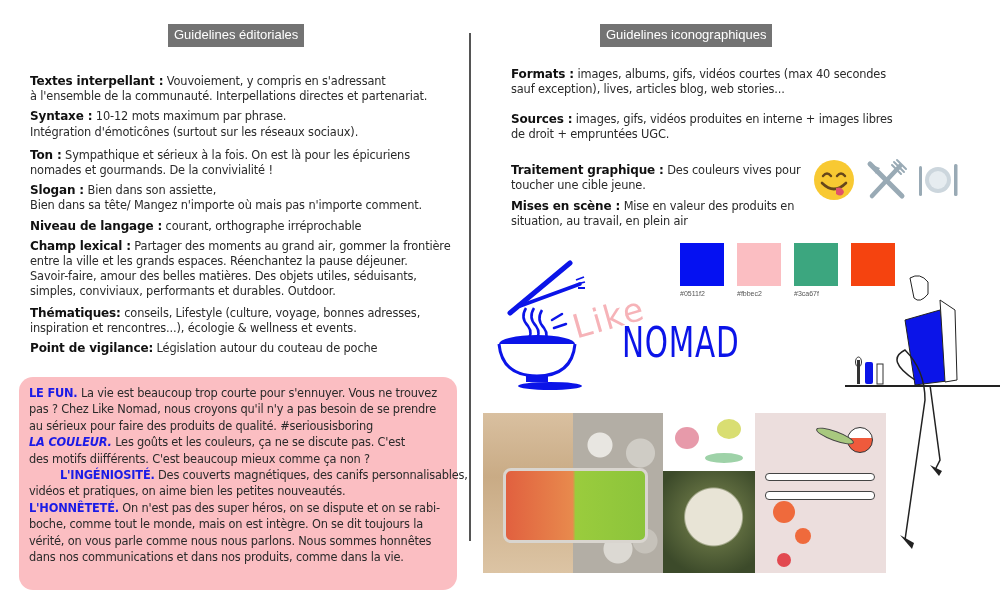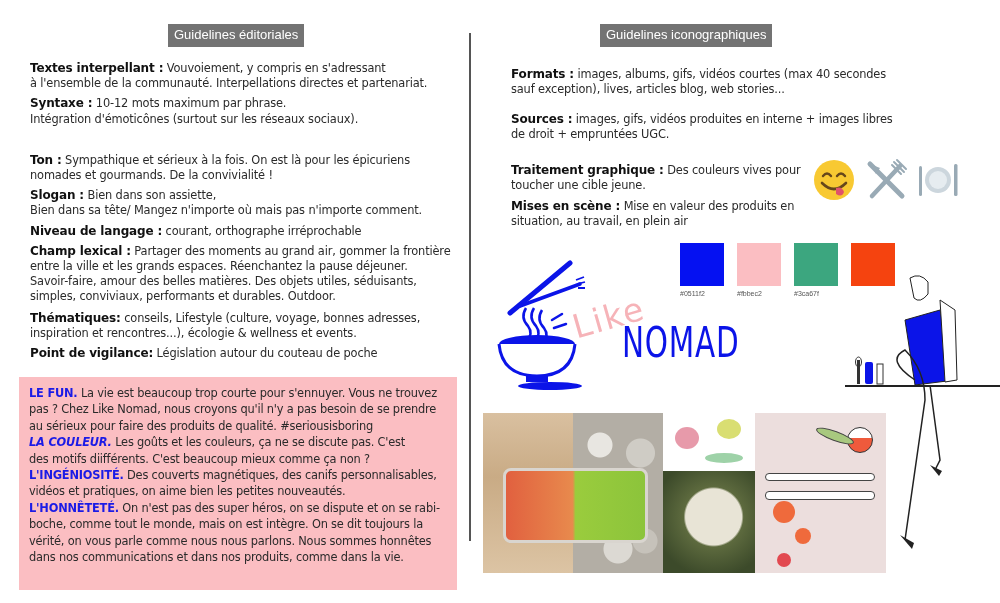--- a/index.html
+++ b/index.html
@@ -9,28 +9,28 @@
     .badge {
       position: absolute; background: #737373; color: #fff;
       font-family: "Liberation Sans", sans-serif; font-size: 13px;
       padding: 3px 6px 4px 6px; line-height: 16px; white-space: nowrap;
     }
     .badge-left { left: 168px; top: 24px; }
     .badge-right { left: 600px; top: 24px; }
 
     .divider { position: absolute; left: 469px; top: 33px; width: 2px; height: 508px; background: #555; }
 
-    .col-left { position: absolute; left: 30px; top: 61px; width: 430px; }
+    .col-left { position: absolute; left: 30px; top: 74px; width: 430px; }
     .sec { font-size: 11.4px; line-height: 15.2px; color: #2a2a2a; margin-bottom: 5px; letter-spacing: -0.15px; }
     .sec b { font-weight: bold; color: #111; font-size: 12px; }
     .sec .ln { display: block; white-space: nowrap; }
 
     .pinkbox {
       position: absolute; left: 19px; top: 377px; width: 438px; height: 213px;
-      background: #fbbec2; padding: 8px 0 0 10px;
+      background: #fbbec2; padding: 8px 0 0 10px; border-radius: 14px;
     }
     .pinkbox .ln { display: block; white-space: nowrap; font-size: 11.4px; line-height: 16.4px; color: #2a2a2a; letter-spacing: -0.2px; }
     .pinkbox .kw { color: #1b1be6; font-weight: bold; }
 
     .col-right { position: absolute; left: 511px; width: 400px; }
     .rsec { font-size: 11.4px; line-height: 15.2px; color: #2a2a2a; letter-spacing: -0.15px; }
     .rsec b { font-weight: bold; color: #111; font-size: 12px; }
     .rsec .ln { display: block; white-space: nowrap; }
 
     .emojis { position: absolute; left: 812px; top: 158px; display: flex; gap: 8px; }
@@ -56,21 +56,21 @@
 <div class="badge badge-left">Guidelines éditoriales</div>
 <div class="badge badge-right">Guidelines iconographiques</div>
 
 <div class="divider"></div>
 
 <div class="col-left">
   <div class="sec">
     <span class="ln"><b>Textes interpellant :</b><span> Vouvoiement, y compris en s'adressant</span></span>
     <span class="ln">à l'ensemble de la communauté. Interpellations directes et partenariat.</span>
   </div>
-  <div class="sec" style="margin-bottom:26px">
+  <div class="sec" style="margin-bottom:8px">
     <span class="ln"><b>Syntaxe :</b><span> 10-12 mots maximum par phrase.</span></span>
     <span class="ln">Intégration d'émoticônes (surtout sur les réseaux sociaux).</span>
   </div>
   <div class="sec split">
       <span class="ln"><b>Ton :</b>  Sympathique et sérieux à la fois. On est là pour les épicuriens</span>
       <span class="ln">nomades et gourmands. De la convivialité !</span>
     </div>
   <div class="sec split">
       <span class="ln"><b>Slogan :</b>  Bien dans son assiette,</span>
       <span class="ln">Bien dans sa tête/ Mangez n'importe où mais pas n'importe comment.</span>
@@ -92,21 +92,21 @@
       <span class="ln"><b>Point de vigilance:</b> Législation autour du couteau de poche</span>
     </div>
 </div>
 
 <div class="pinkbox" style="background: rgb(251, 190, 194);">
     <span class="ln"><span class="kw" style="color: rgb(27, 27, 230);">LE FUN.</span> La vie est beaucoup trop courte pour s'ennuyer. Vous ne trouvez</span>
     <span class="ln">pas ? Chez Like Nomad, nous croyons qu'il n'y a pas besoin de se prendre</span>
     <span class="ln">au sérieux pour faire des produits de qualité. #seriousisboring</span>
     <span class="ln"><span class="kw" style="color: rgb(27, 27, 230); font-style: italic;">LA COULEUR.</span>  Les goûts et les couleurs, ça ne se discute pas. C'est</span>
     <span class="ln">des motifs diifférents. C'est beaucoup mieux comme ça non ?</span>
-    <span class="ln"><span class="kw" style="color: rgb(27, 27, 230);">L'INGÉNIOSITÉ.</span> Des couverts magnétiques, des canifs personnalisables,</span>
+    <span class="ln"><span class="kw" style="color: rgb(27, 27, 230); margin-left: 31px;">L'INGÉNIOSITÉ.</span> Des couverts magnétiques, des canifs personnalisables,</span>
     <span class="ln">vidéos et pratiques, on aime bien les petites nouveautés.</span>
     <span class="ln"><span class="kw" style="color: rgb(27, 27, 230);">L'HONNÊTETÉ.</span> On n'est pas des super héros, on se dispute et on se rabi-</span>
     <span class="ln">boche, comme tout le monde, mais on est intègre. On se dit toujours la</span>
     <span class="ln">vérité, on vous parle comme nous nous parlons. Nous sommes honnêtes</span>
     <span class="ln">dans nos communications et dans nos produits, comme dans la vie.</span>
   </div>
 
 <div class="col-right" style="top:67px">
   <div class="rsec">
     <span class="ln"><b>Formats :</b><span> images, albums, gifs, vidéos courtes (max 40 secondes</span></span>

